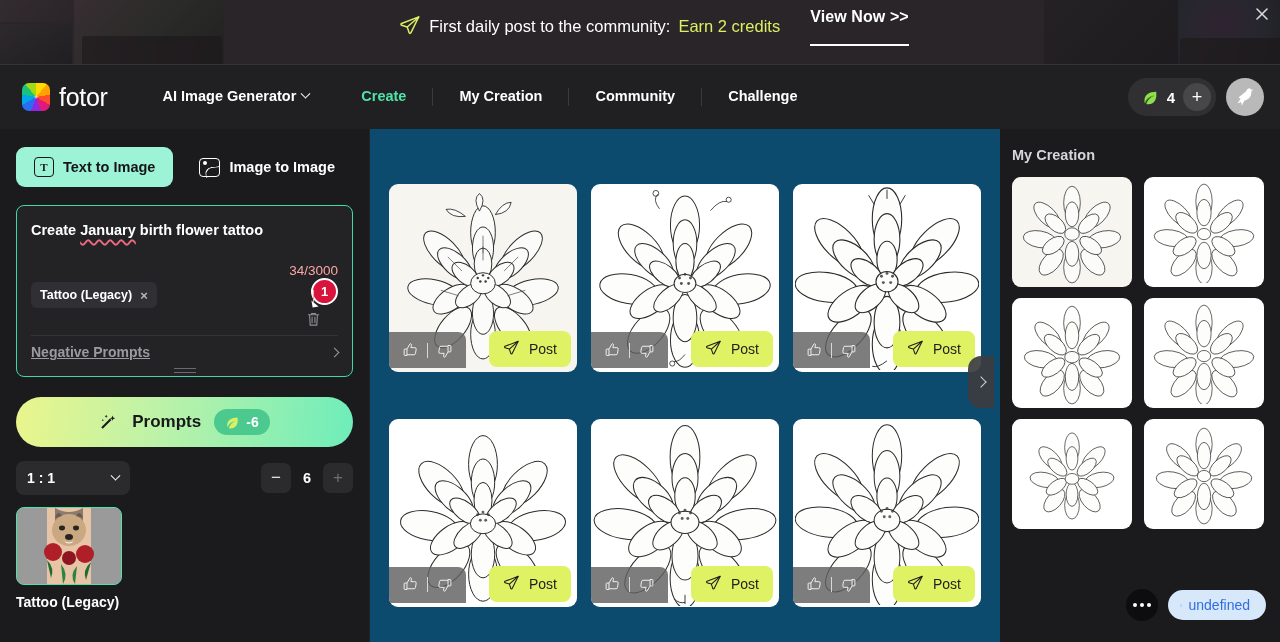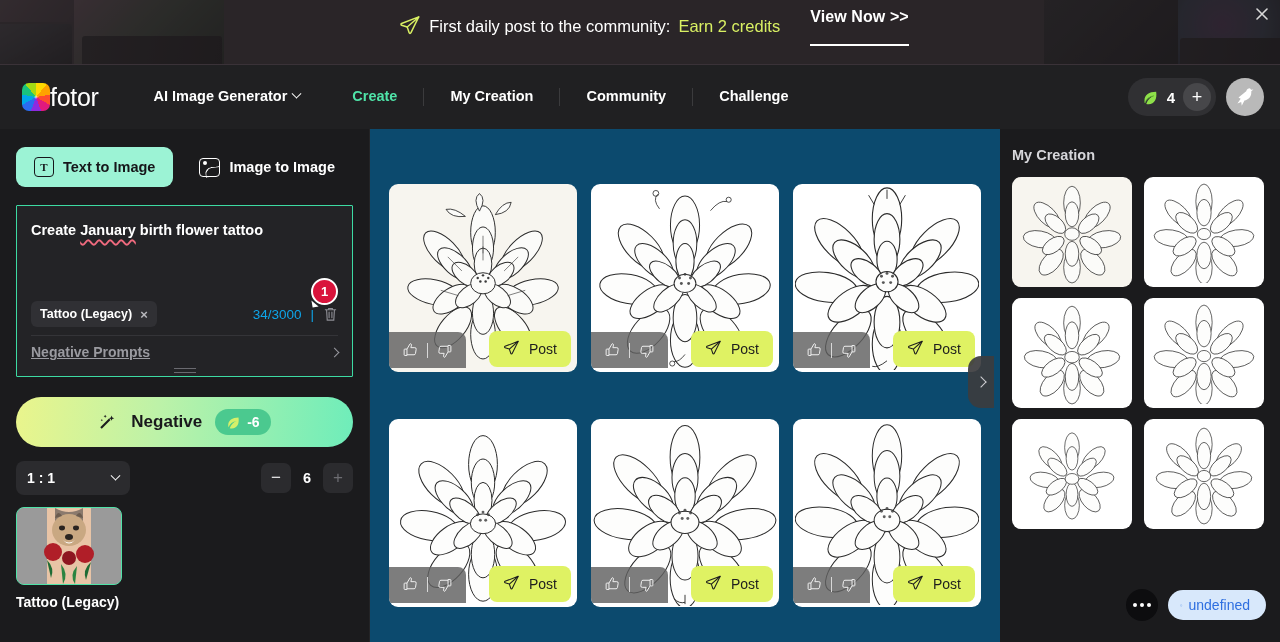--- a/index.html
+++ b/index.html
@@ -56,21 +56,21 @@
   .send-glyph { display: inline-block; }
 
   
   .navbar {
     width: 1280px; height: 64px;
     background: #202022;
     display: flex; align-items: center;
     padding: 0 16px 0 22px;
     position: relative;
   }
-  .logo-wrap { display: flex; align-items: flex-start; }
+  .logo-wrap { display: flex; align-items: flex-start; gap: 9px; }
   .logo-mark {
     width: 28px; height: 28px; border-radius: 7px;
     position: relative; overflow: hidden;
     background: conic-gradient(
       #ffd900 0deg 40deg, #ffa300 40deg 80deg, #ff4d2e 80deg 120deg,
       #e0197d 120deg 160deg, #8d2ae0 160deg 200deg, #2b6cf0 200deg 240deg,
       #00a8e8 240deg 280deg, #19c37d 280deg 320deg, #a3d914 320deg 360deg);
   }
   .logo-mark::after {
     content: ""; position: absolute; left: 50%; top: 50%;
@@ -150,21 +150,21 @@
   }
   .img-icon::after {
     content: ""; position: absolute; right: -1px; bottom: -1px;
     width: 14px; height: 9px;
     border-left: 1.8px solid currentColor; border-top: 1.8px solid currentColor;
     border-radius: 7px 0 0 0;
     transform: rotate(-8deg);
   }
 
   .prompt-box {
-    border: 1px solid #3ddba3; border-radius: 1px;
+    border: 1px solid #3ddba3; border-radius: 8px;
     background: #232326; height: 172px;
     position: relative; padding: 14px 14px 0 14px;
   }
   .prompt-text {
     font-size: 14.5px; color: #ffffff; font-weight: 700;
     line-height: 1.4;
   }
   .spell-err {
     text-decoration: underline wavy #f06a7e;
     text-decoration-thickness: 2px;
@@ -187,21 +187,21 @@
   .prompt-footrow {
     position: absolute; left: 14px; right: 14px; bottom: 49px;
     display: flex; align-items: center; justify-content: space-between;
   }
   .model-chip {
     height: 26px; background: #303034; border-radius: 6px;
     padding: 0 9px; display: flex; align-items: center; gap: 8px;
     font-size: 12.5px; color: #ffffff; font-weight: 700; cursor: pointer;
   }
   .chip-x { color: #b8b8bd; font-size: 13px; cursor: pointer; }
-  .char-count { font-size: 13.5px; color: #0ea5e9; display: flex; align-items: center; gap: 9px; }
+  .char-count { font-size: 13.5px; color: #fca5a5; display: flex; align-items: center; gap: 9px; flex-direction: column; }
   .trash {
     width: 15px; height: 16px; position: relative; cursor: pointer; display: inline-block;
   }
   .prompt-divider {
     position: absolute; left: 14px; right: 14px; bottom: 40px;
     height: 1px; background: #343438;
   }
   .neg-prompt {
     position: absolute; left: 14px; right: 14px; bottom: 10px; height: 28px;
     display: flex; align-items: center; justify-content: space-between;
@@ -479,21 +479,21 @@
 
     <div class="generate-btn">
       <span class="wand">
         <svg width="20" height="20" viewBox="0 0 24 24">
           <path d="M4.5 20.2 15 9.7l-1.8-1.8L2.7 18.4z" fill="#1c1c1f"></path>
           <path d="M16.3 4.2l.9 2.3 2.3.9-2.3.9-.9 2.3-.9-2.3-2.3-.9 2.3-.9z" fill="#1c1c1f"></path>
           <path d="M8.6 3.2l.55 1.4 1.4.55-1.4.55-.55 1.4-.55-1.4-1.4-.55 1.4-.55z" fill="#1c1c1f"></path>
           <path d="M4.6 8.4l.4 1 1 .4-1 .4-.4 1-.4-1-1-.4 1-.4z" fill="#1c1c1f"></path>
         </svg>
       </span>
-      <span class="gen-label">Negative</span>
+      <span class="gen-label">Prompts</span>
       <span class="gen-cost">
         <svg width="15" height="15" viewBox="0 0 24 24">
           <path d="M20 4C10 4 3.5 8.5 3.5 16.5c0 1.2.2 2.3.6 3.2C6 14 10.5 10.5 17 9.5c-5 2-9 5.5-11 11.5 1 .4 2.1.5 3.2.5C18 21.5 21.5 14 20 4z" fill="#d6f06a"></path>
         </svg>
         <span>-6</span>
       </span>
     </div>
 
     <div class="gen-options">
       <div class="ratio-select">

